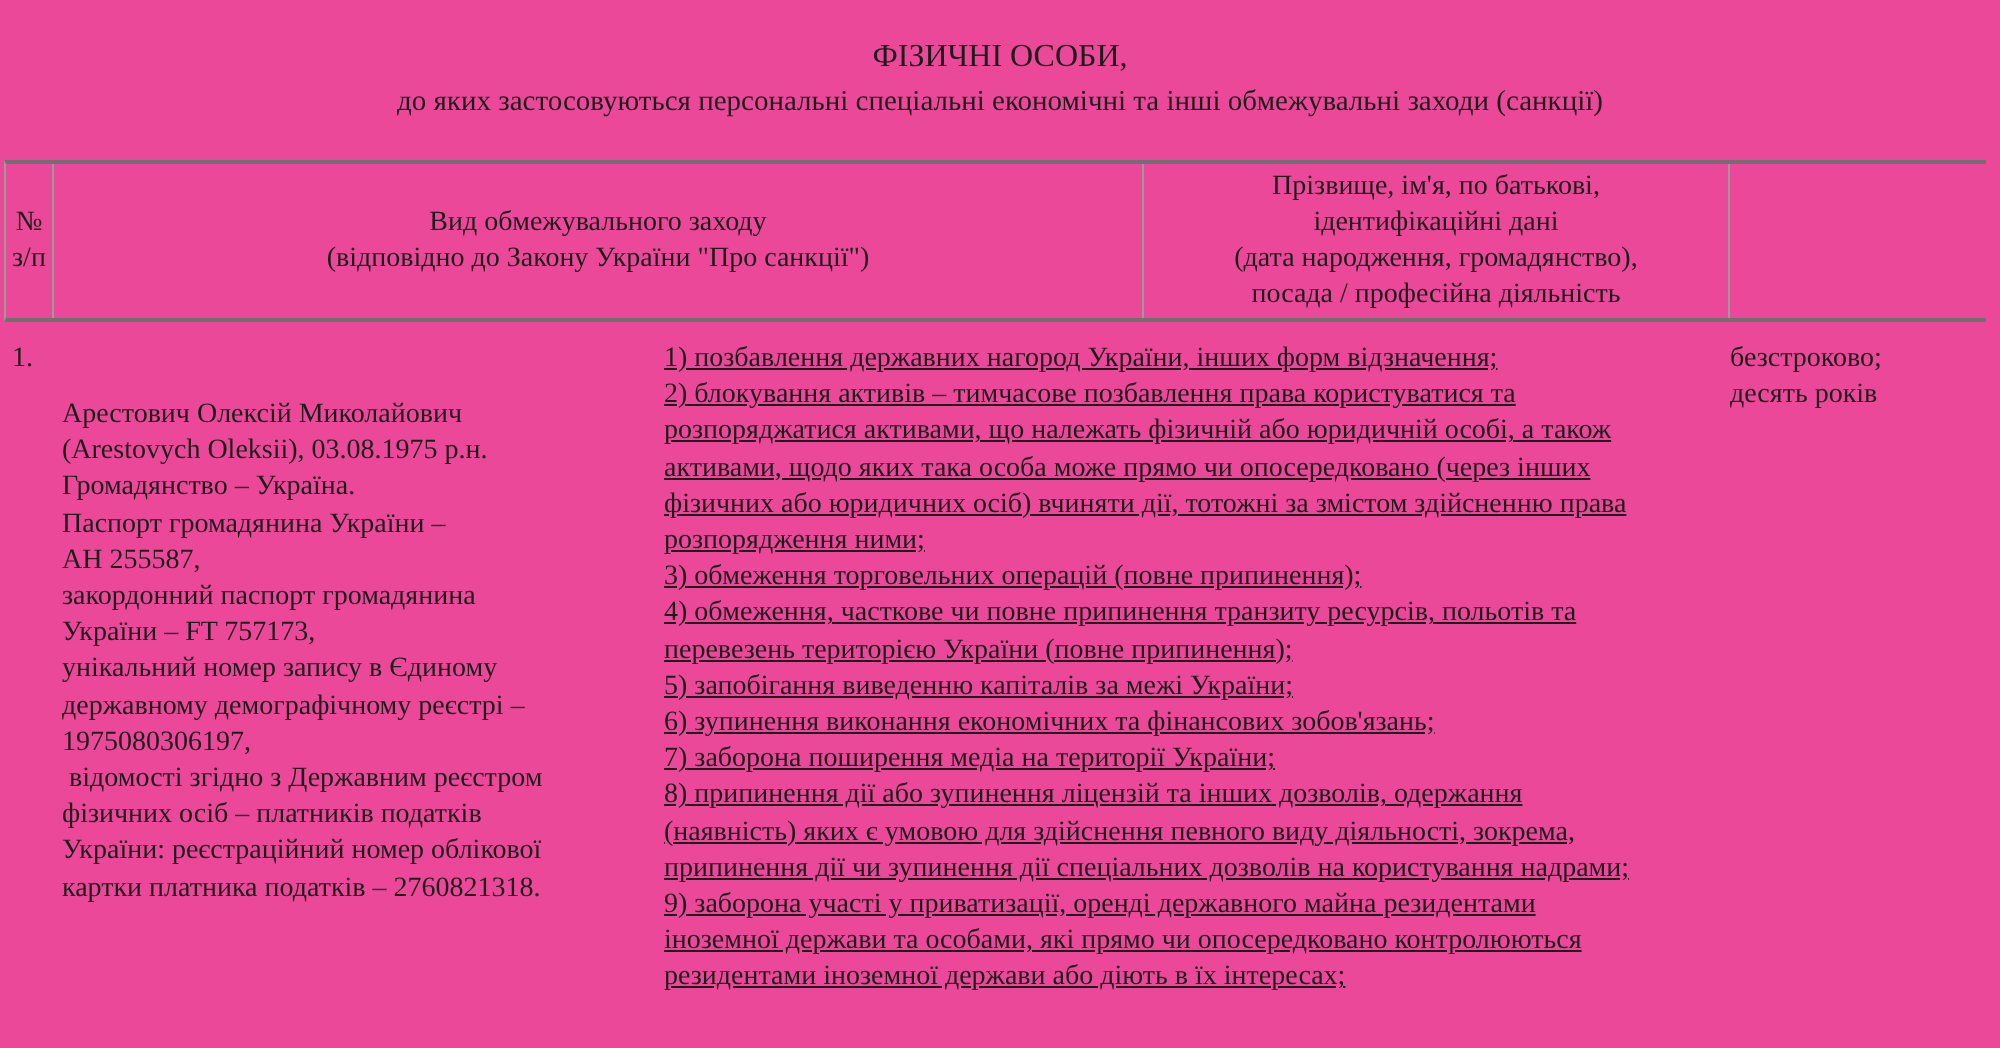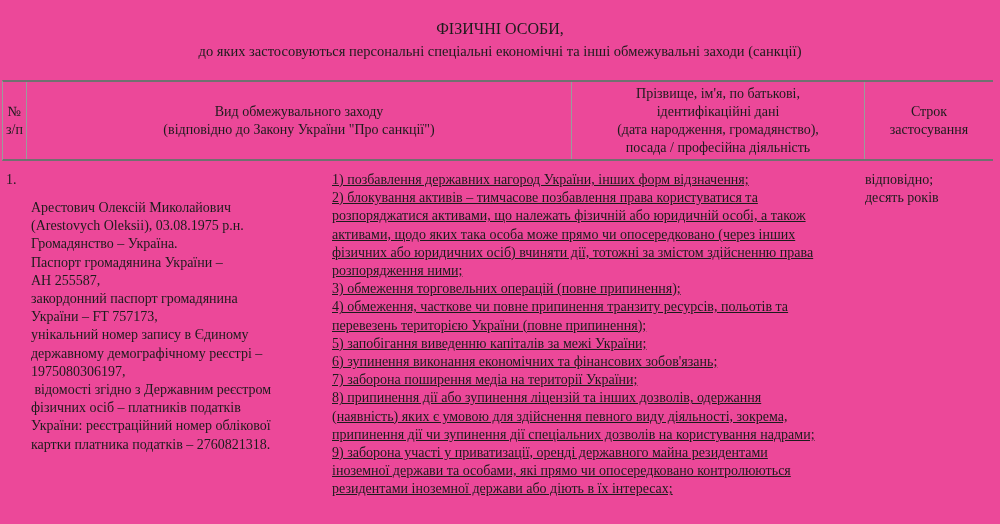--- a/index.html
+++ b/index.html
@@ -77,22 +77,20 @@
 
   <div class="thead">
     <div class="th c0">№
 з/п</div>
     <div class="th c2">Вид обмежувального заходу
 (відповідно до Закону України "Про санкції")</div>
     <div class="th c1">Прізвище, ім'я, по батькові,
 ідентифікаційні дані
 (дата народження, громадянство),
 посада / професійна діяльність</div>
-    <div class="th c3">Строк
-застосування</div>
   </div>
 
   <div>
     <div class="cell num">1.</div>
     <div class="cell person">Арестович Олексій Миколайович
 (Arestovych Oleksii), 03.08.1975 р.н.
 Громадянство – Україна.
 Паспорт громадянина України –
 АН 255587,
 закордонний паспорт громадянина
@@ -115,17 +113,17 @@
 перевезень територією України (повне припинення);
 5) запобігання виведенню капіталів за межі України;
 6) зупинення виконання економічних та фінансових зобов'язань;
 7) заборона поширення медіа на території України;
 8) припинення дії або зупинення ліцензій та інших дозволів, одержання
 (наявність) яких є умовою для здійснення певного виду діяльності, зокрема,
 припинення дії чи зупинення дії спеціальних дозволів на користування надрами;
 9) заборона участі у приватизації, оренді державного майна резидентами
 іноземної держави та особами, які прямо чи опосередковано контролюються
 резидентами іноземної держави або діють в їх інтересах;</div>
-    <div class="cell term">відповідно;
+    <div class="cell term">безстроково;
 десять років</div>
   </div>
 
 </div>
 
 </body></html>

